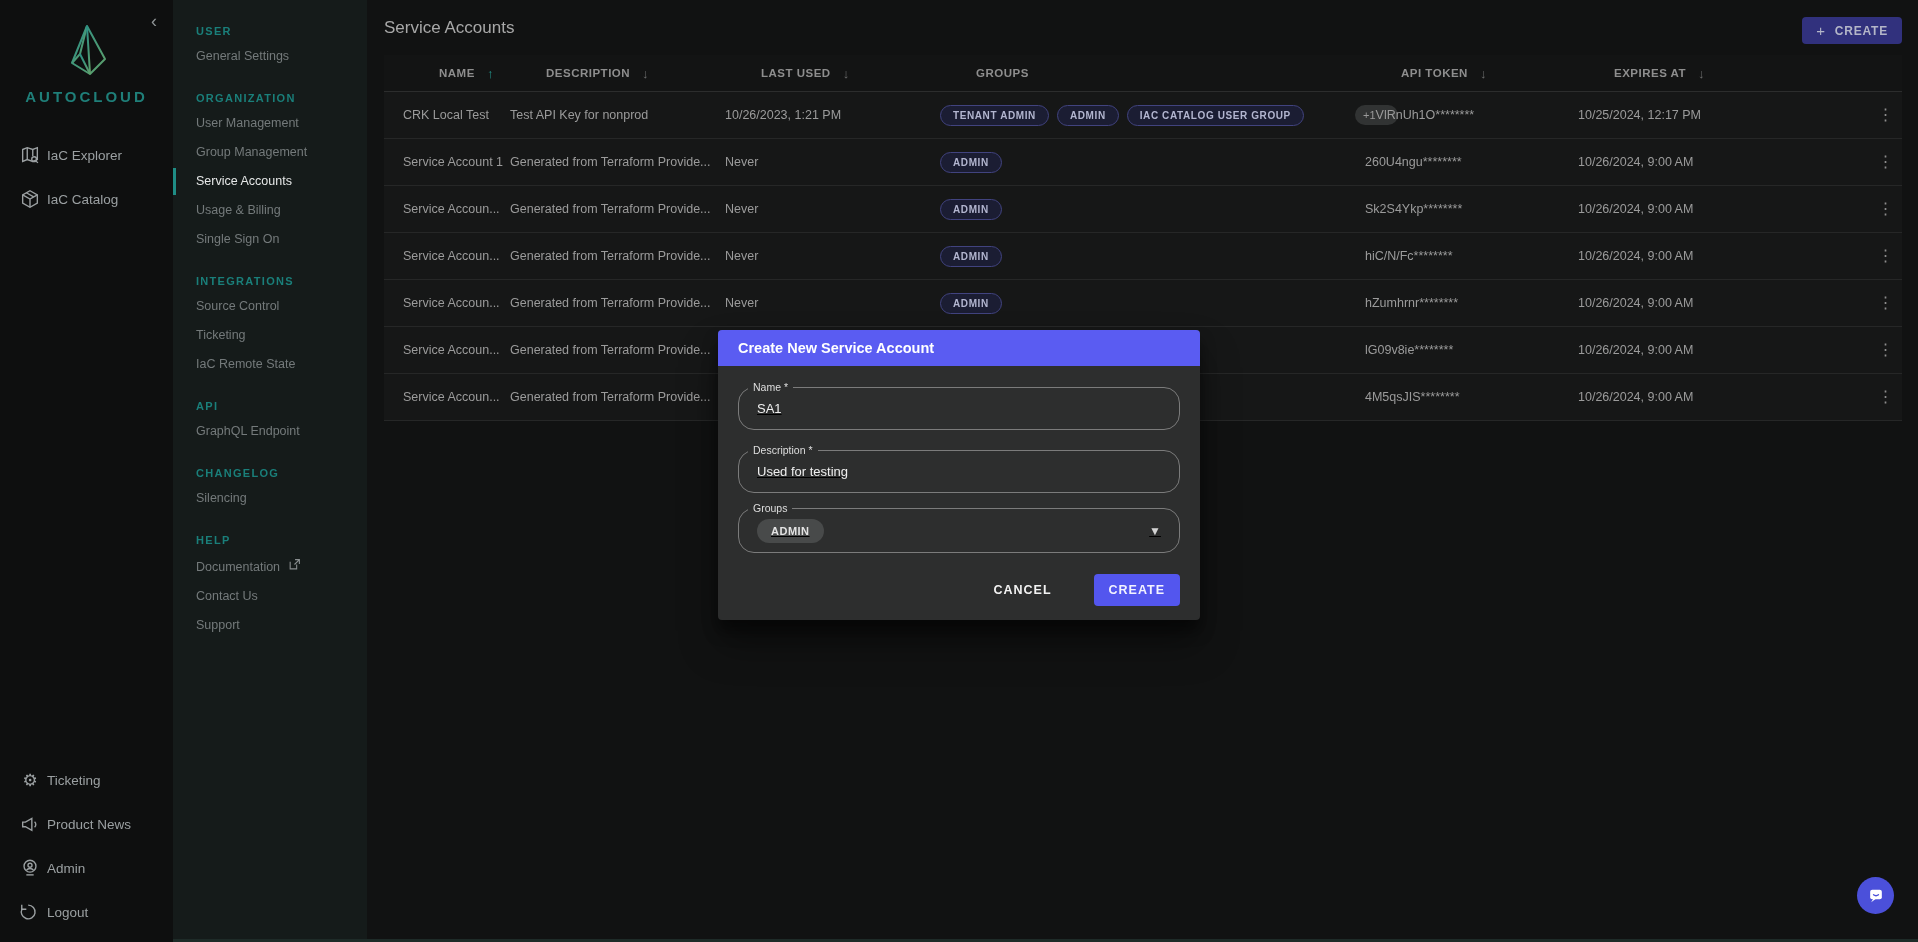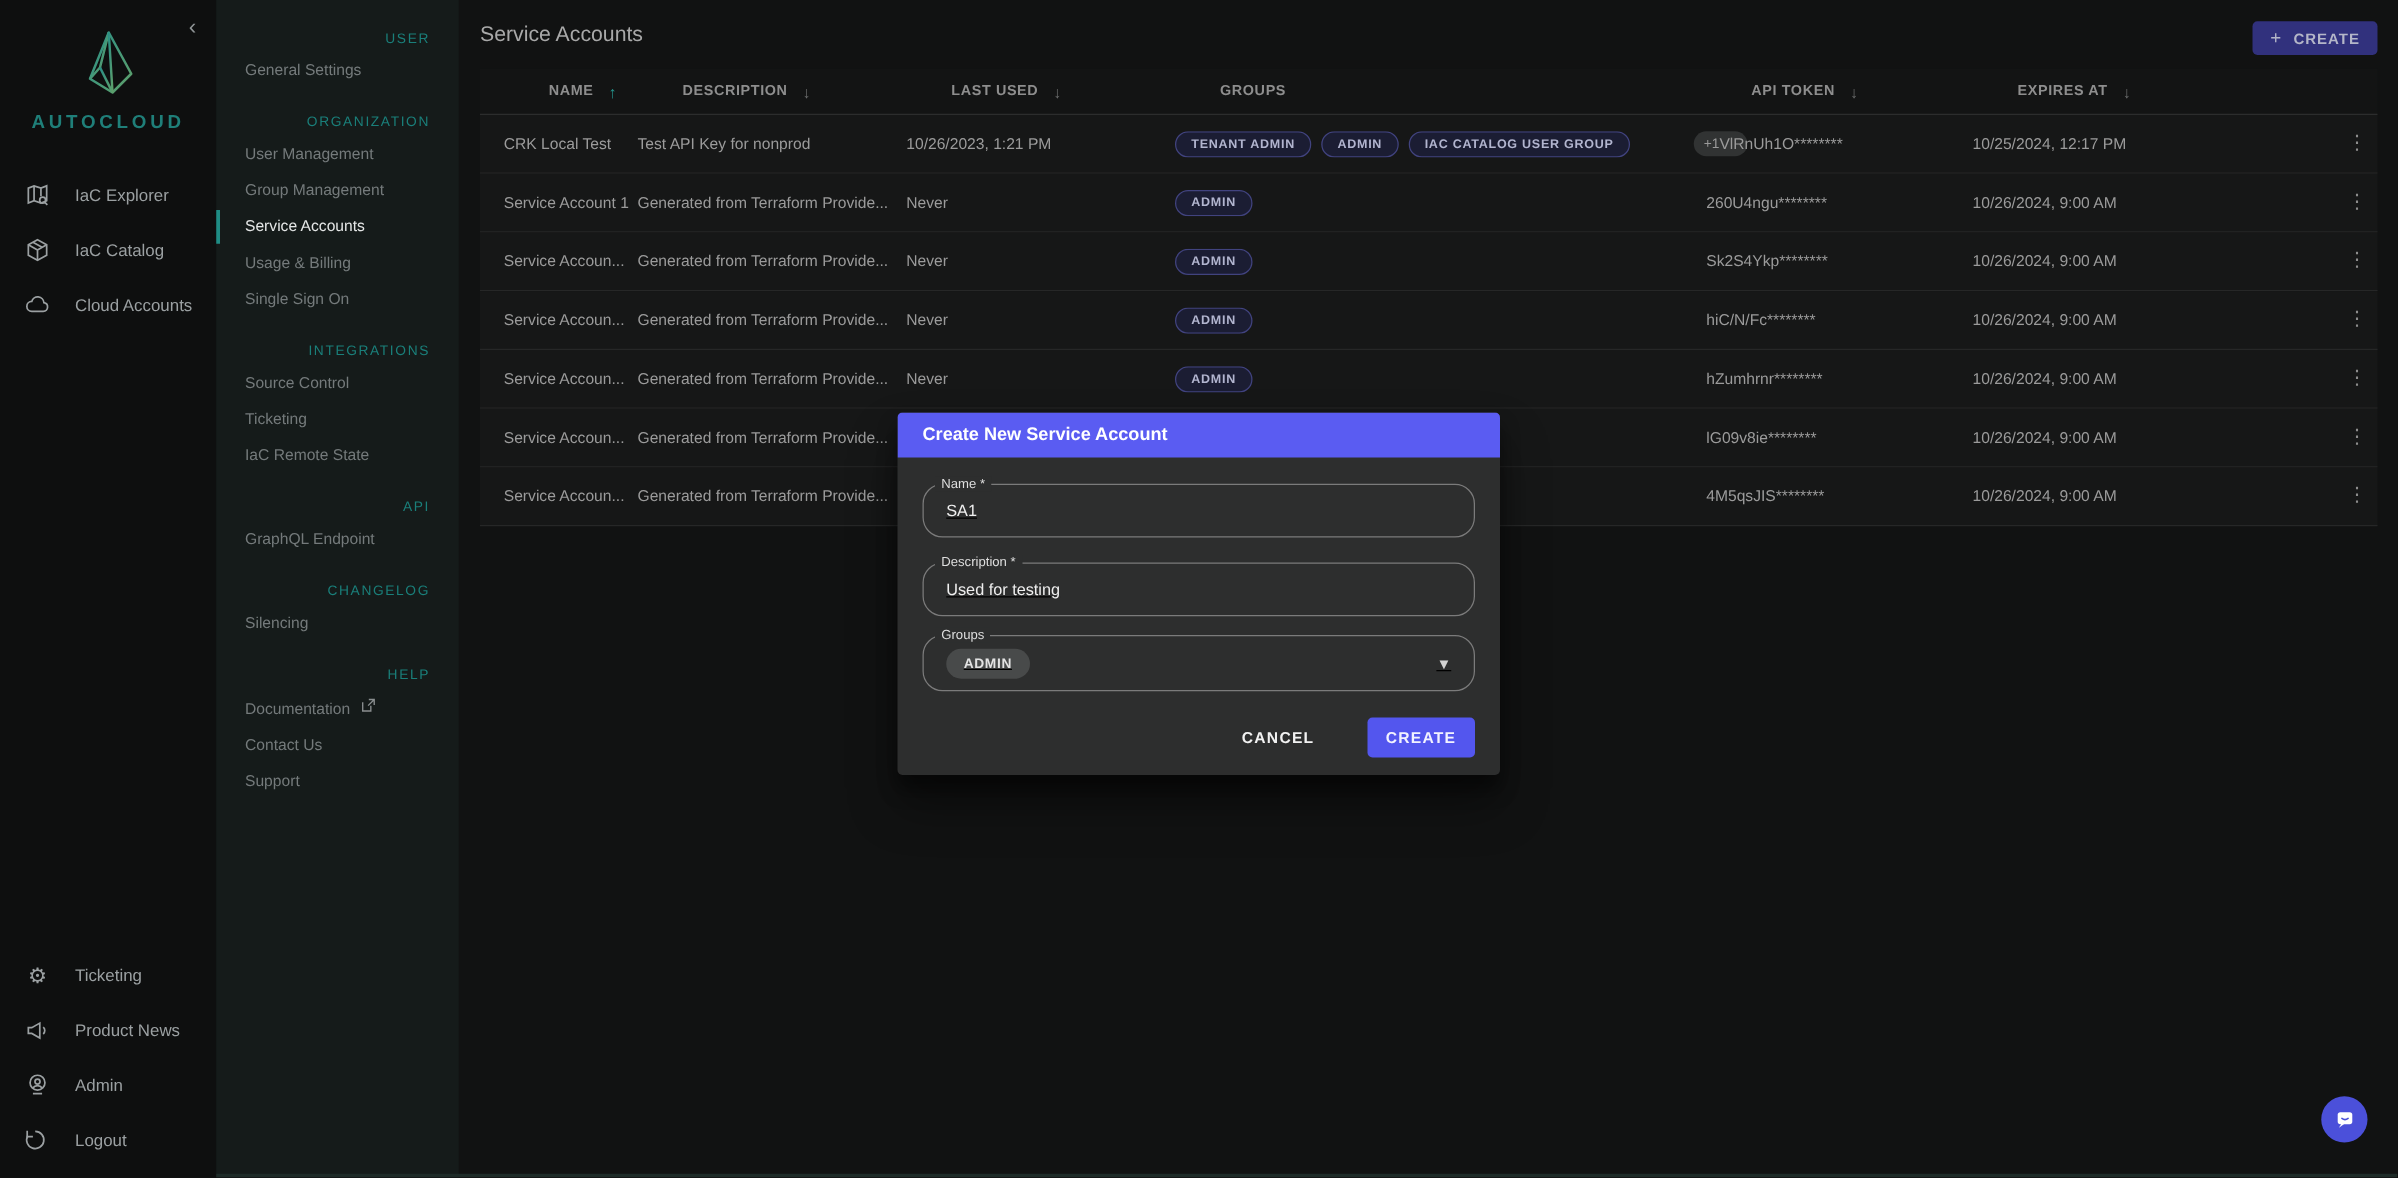--- a/index.html
+++ b/index.html
@@ -10,28 +10,28 @@
     font-family:"Liberation Sans", sans-serif;
     -webkit-font-smoothing:antialiased;
   }
 
   
   .rail { position:absolute; left:0; top:0; width:173px; height:100%; background:#0e0f0f; z-index:2; }
   .collapse-btn { position:absolute; top:12px; right:16px; color:#8f9496; font-size:18px; line-height:1; cursor:pointer; }
   .logo-wrap { margin-top:22px; text-align:center; }
   .wordmark { margin-top:6px; color:#1f7f79; font-size:15px; font-weight:700; letter-spacing:3px; }
   .rail-nav { margin-top:28px; }
-  .rail-item { display:flex; align-items:center; gap:19px; padding:11px 10px 11px 19px; color:#9ba0a2; font-size:13.5px; cursor:pointer; }
+  .rail-item { display:flex; align-items:center; gap:6px; padding:11px 10px 11px 19px; color:#9ba0a2; font-size:13.5px; cursor:pointer; }
   .rail-item svg { flex:0 0 auto; }
   .rail-bottom { position:absolute; left:0; right:0; bottom:8px; }
   .glyph-icon { font-size:17px; color:#9ba0a2; width:22px; text-align:center; }
 
   
   .panel { position:absolute; left:173px; top:0; width:194px; height:100%; background:#151b1a; z-index:2; padding-top:14px; }
-  .nav-title { padding:11px 23px 5px; color:#1a7f7a; font-size:11px; font-weight:400; letter-spacing:1.3px;text-align:right; }
+  .nav-title { padding:11px 23px 5px; color:#1a7f7a; font-size:11px; font-weight:700; letter-spacing:1.3px; }
   .nav-item { position:relative; padding:7px 23px 8px; color:#747a7b; font-size:12.5px; cursor:pointer; white-space:nowrap; }
   .nav-item.active { color:#e5e7e7; }
   .nav-item.active::before { content:""; position:absolute; left:0; top:1px; bottom:1px; width:3px; background:#1f8d85; }
   .nav-section { margin-bottom:10px; }
   .ext-icon { display:inline-block; margin-left:8px; color:#8a8f90; }
 
   
   .main { position:absolute; left:367px; top:0; right:0; bottom:0; background:#111212; z-index:1; }
   .page-title { position:absolute; left:17px; top:18px; color:#a8a8a8; font-size:17px; font-weight:500; }
   .create-top-btn { position:absolute; right:16px; top:17px; height:27px; display:flex; align-items:center; gap:9px;
@@ -119,26 +119,20 @@
       <span>IaC Explorer</span>
     </div>
     <div class="rail-item">
       <svg width="22" height="22" viewBox="0 0 24 24" fill="none" stroke="#9ba0a2" stroke-width="1.5">
         <path d="M12 3l8 4.5v9L12 21l-8-4.5v-9z"></path>
           <path d="M4 7.5l8 4.5 8-4.5M12 12v9"></path>
           <path d="M8 5.2l8 4.5"></path>
       </svg>
       <span>IaC Catalog</span>
     </div>
-    <div class="rail-item">
-      <svg width="22" height="22" viewBox="0 0 24 24" fill="none" stroke="#9ba0a2" stroke-width="1.5">
-        <path d="M7 17.5h10a3.8 3.8 0 0 0 .6-7.55A5.4 5.4 0 0 0 7 8.9a3.55 3.55 0 0 0 0 8.6z"></path>
-      </svg>
-      <span>Cloud Accounts</span>
-    </div>
   </div>
 
   <div class="rail-bottom">
     <div class="rail-item">
       <span class="glyph-icon">⚙</span>
       <span>Ticketing</span>
     </div>
     <div class="rail-item">
       <svg width="22" height="22" viewBox="0 0 24 24" fill="none" stroke="#9ba0a2" stroke-width="1.5">
         <path d="M4 10v5h3l7 4V6L7 10H4z"></path>

